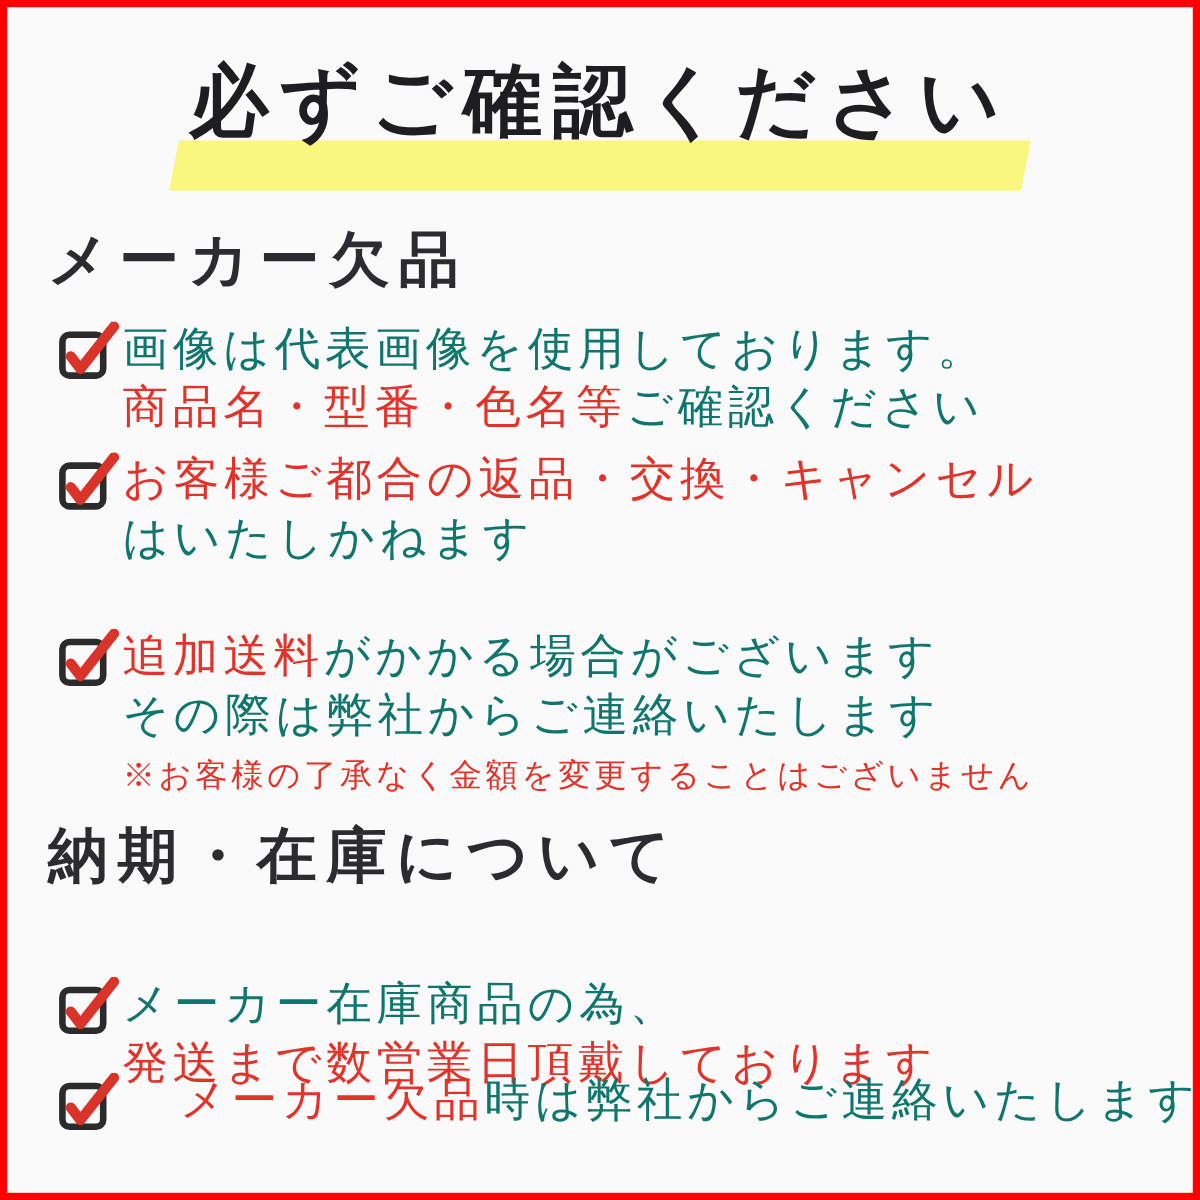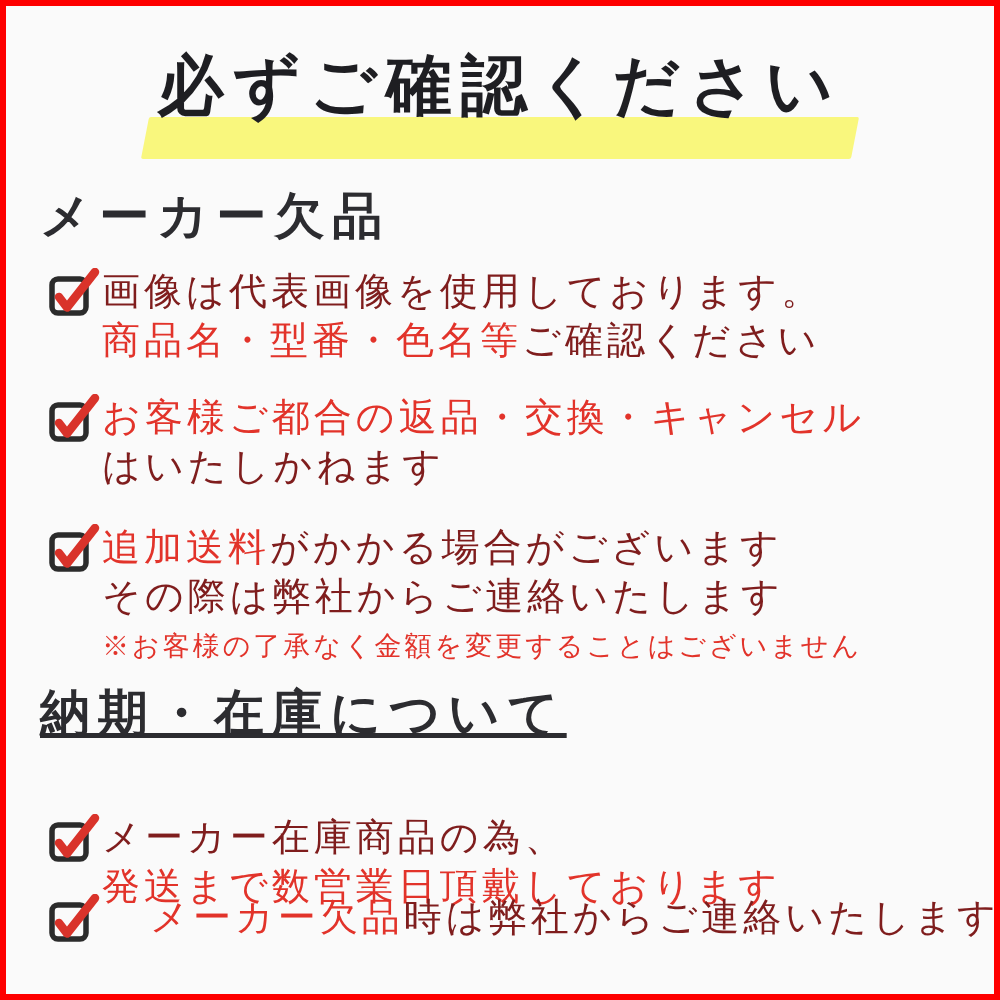--- a/index.html
+++ b/index.html
@@ -37,44 +37,44 @@
   
   .section-heading{
     position:absolute;left:34px;
     margin:0;
     font-size:50px;line-height:56px;
     font-weight:700;
     letter-spacing:8px;
     color:#2c2c30;
   }
   #heading-order{top:182px;}
-  #heading-stock{top:679px;text-decoration:underline;}
+  #heading-stock{top:679px;}
   
   .item{
     position:absolute;left:42px;
     display:flex;align-items:flex-start;
   }
   #item-1{top:261px;}
-  #item-2{top:387px;}
+  #item-2{top:370px;}
   #item-3{top:517px;}
   #item-4{top:807px;}
   #item-5{top:887px;gap:48px;}
   .checkbox{
     flex:0 0 auto;
     width:52px;height:48px;
     margin:1px 2px 0 0;
   }
   .lines{min-width:0;}
   .line{
     font-size:38px;
     line-height:49px;
     letter-spacing:4px;
     white-space:nowrap;
   }
-  .seg.black{color:#7f1d1d;}
+  .seg.black{color:#0f766e;}
   .seg.red{color:#e2332a;font-weight:500;}
   .note{
     margin-top:9px;
     font-size:27px;
     line-height:32px;
     letter-spacing:3px;
     color:#e2332a;
     white-space:nowrap;
   }
 </style>

